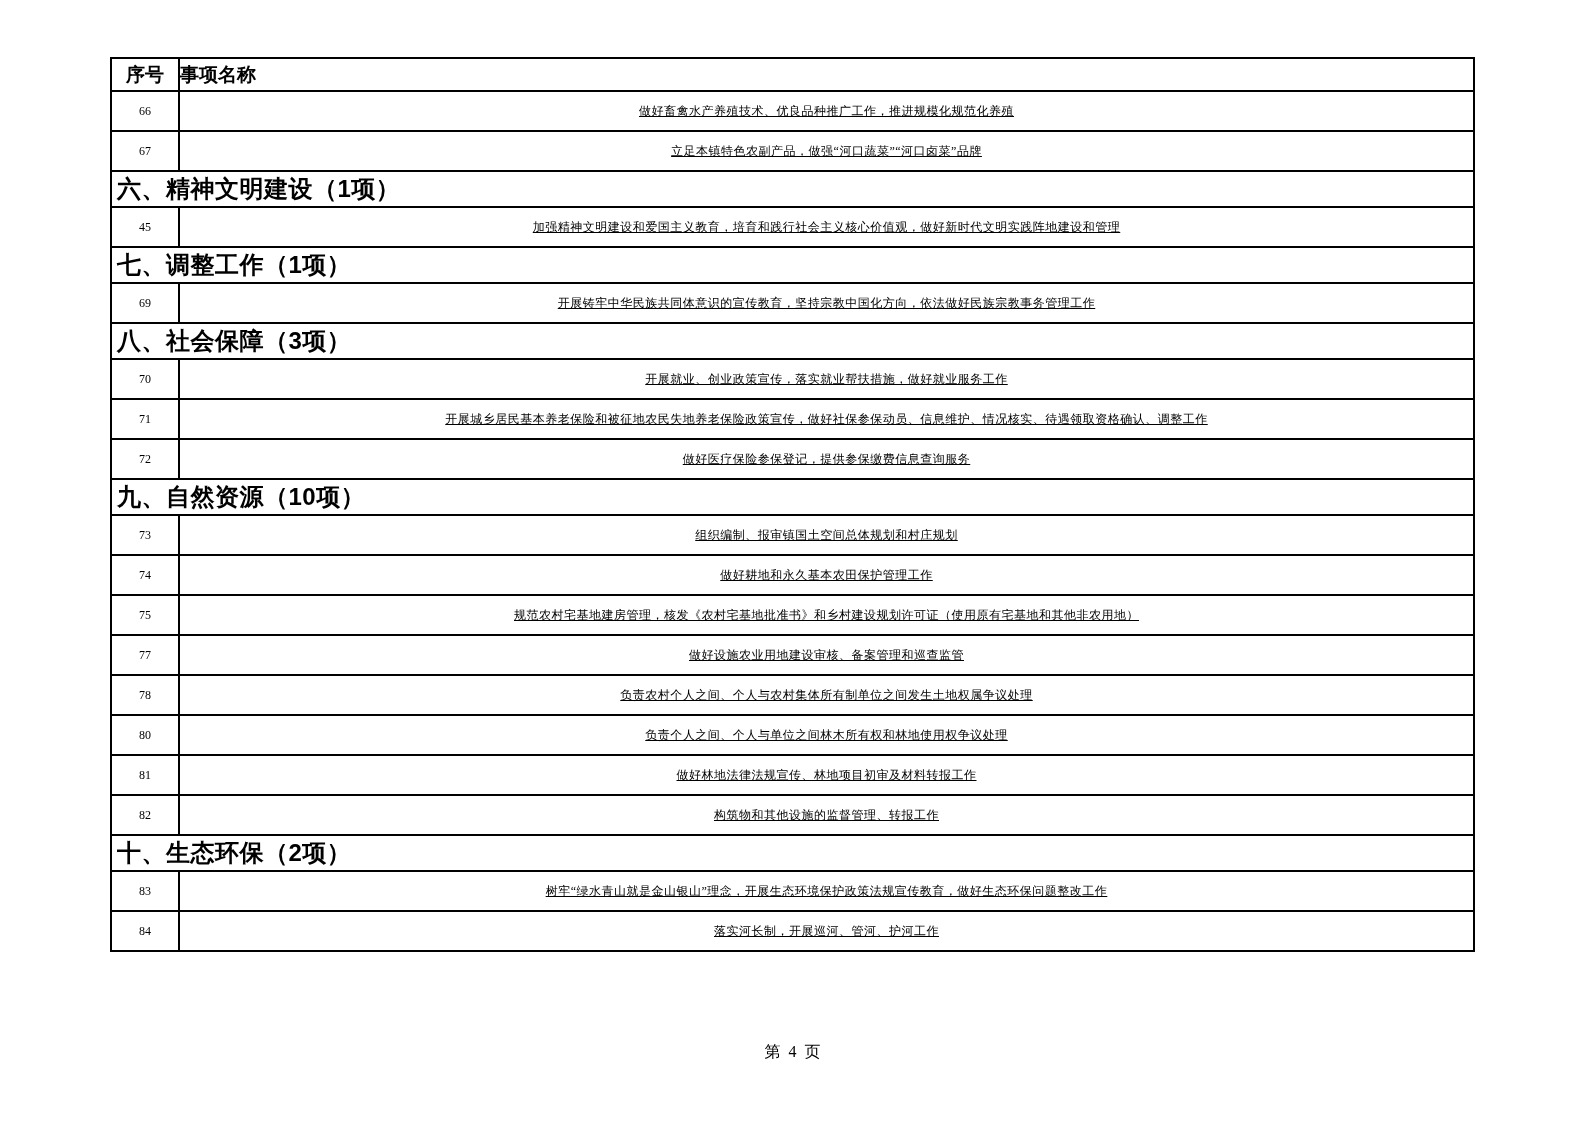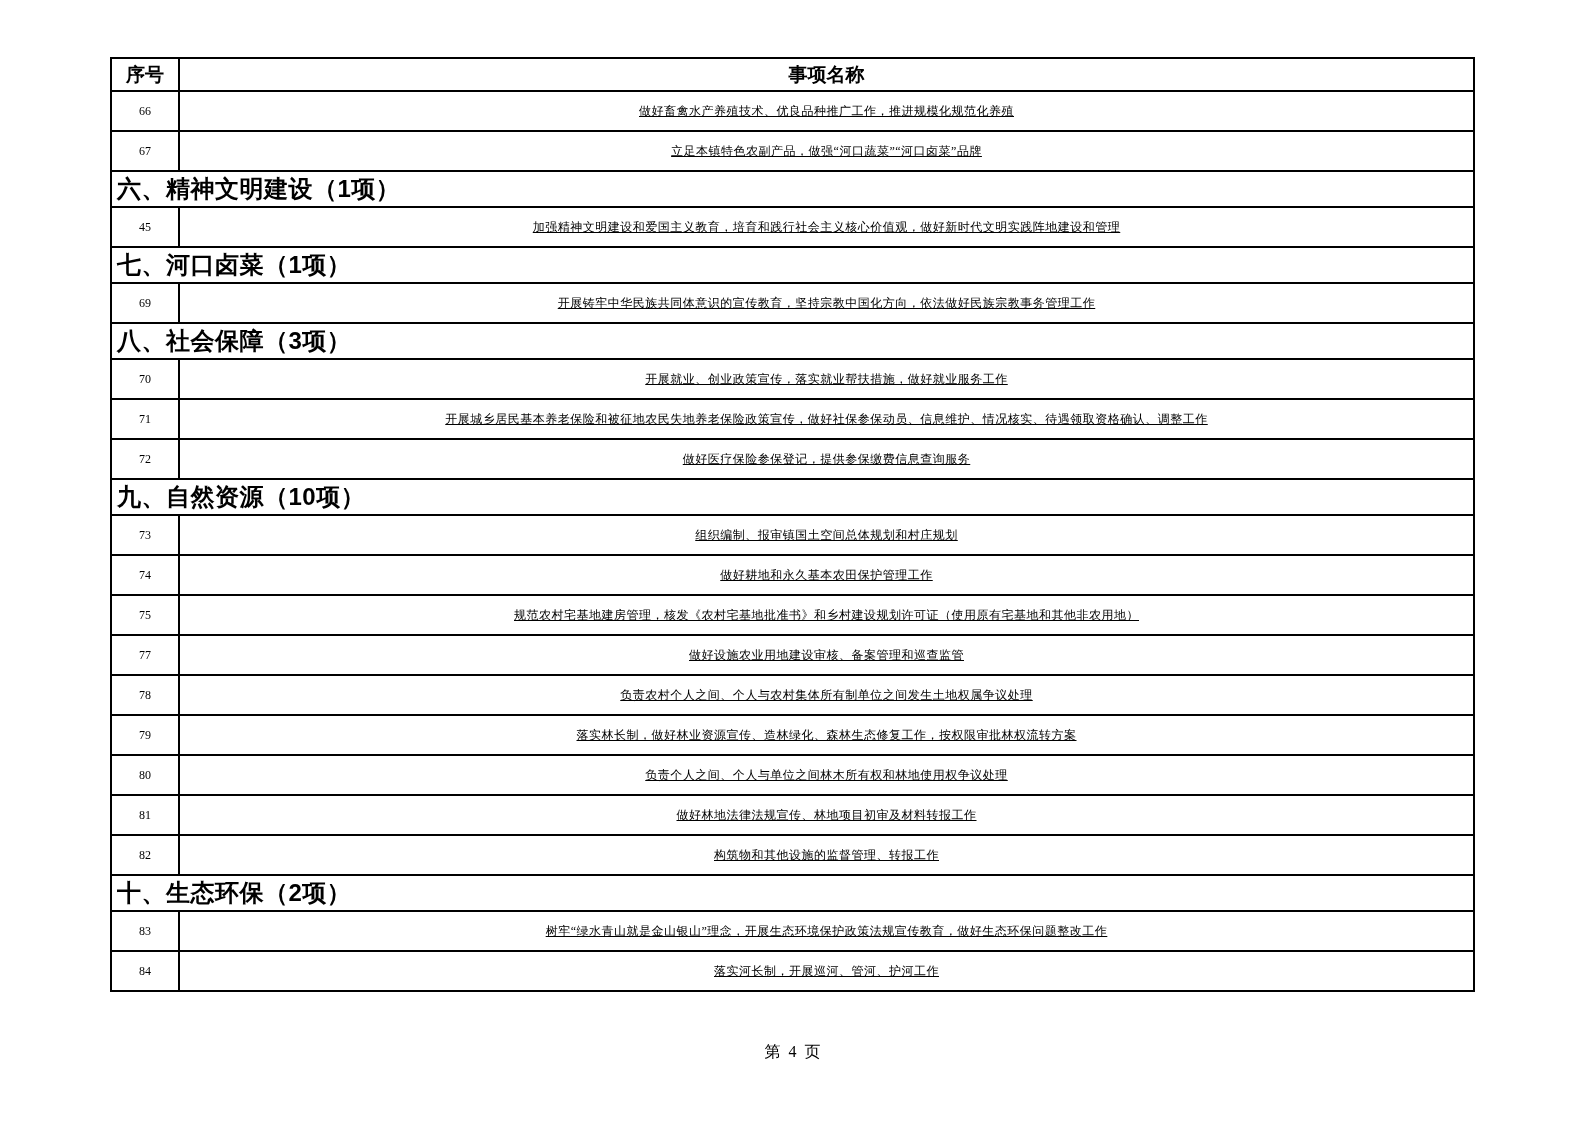--- a/index.html
+++ b/index.html
@@ -36,21 +36,21 @@
     height: 33px;
     font-size: 19px;
     font-weight: bold;
     text-align: center;
     font-family: "Liberation Sans", "DejaVu Sans", sans-serif;
   }
   th.col-name {
     height: 33px;
     font-size: 19px;
     font-weight: bold;
-    text-align: center;
+    text-align: left;
     font-family: "Liberation Sans", "DejaVu Sans", sans-serif;
     border-radius: 14px;
   }
   tr.item-row td { height: 40px; }
   td.cell-num {
     text-align: center;
     font-size: 12px;
     font-family: "Liberation Serif", "DejaVu Serif", serif;
   }
   td.cell-text {
@@ -101,21 +101,21 @@
           <td class="cell-text">立足本镇特色农副产品，做强“河口蔬菜”“河口卤菜”品牌</td>
         </tr>
         <tr class="section-row">
           <td colspan="2">六、精神文明建设（1项）</td>
         </tr>
         <tr class="item-row">
           <td class="cell-num">45</td>
           <td class="cell-text">加强精神文明建设和爱国主义教育，培育和践行社会主义核心价值观，做好新时代文明实践阵地建设和管理</td>
         </tr>
         <tr class="section-row">
-          <td colspan="2">七、河口卤菜（1项）</td>
+          <td colspan="2">七、调整工作（1项）</td>
         </tr>
         <tr class="item-row">
           <td class="cell-num">69</td>
           <td class="cell-text">开展铸牢中华民族共同体意识的宣传教育，坚持宗教中国化方向，依法做好民族宗教事务管理工作</td>
         </tr>
         <tr class="section-row">
           <td colspan="2">八、社会保障（3项）</td>
         </tr>
         <tr class="item-row">
           <td class="cell-num">70</td>
@@ -146,24 +146,20 @@
         </tr>
         <tr class="item-row">
           <td class="cell-num">77</td>
           <td class="cell-text">做好设施农业用地建设审核、备案管理和巡查监管</td>
         </tr>
         <tr class="item-row">
           <td class="cell-num">78</td>
           <td class="cell-text">负责农村个人之间、个人与农村集体所有制单位之间发生土地权属争议处理</td>
         </tr>
         <tr class="item-row">
-          <td class="cell-num">79</td>
-          <td class="cell-text">落实林长制，做好林业资源宣传、造林绿化、森林生态修复工作，按权限审批林权流转方案</td>
-        </tr>
-        <tr class="item-row">
           <td class="cell-num">80</td>
           <td class="cell-text">负责个人之间、个人与单位之间林木所有权和林地使用权争议处理</td>
         </tr>
         <tr class="item-row">
           <td class="cell-num">81</td>
           <td class="cell-text">做好林地法律法规宣传、林地项目初审及材料转报工作</td>
         </tr>
         <tr class="item-row">
           <td class="cell-num">82</td>
           <td class="cell-text">构筑物和其他设施的监督管理、转报工作</td>

